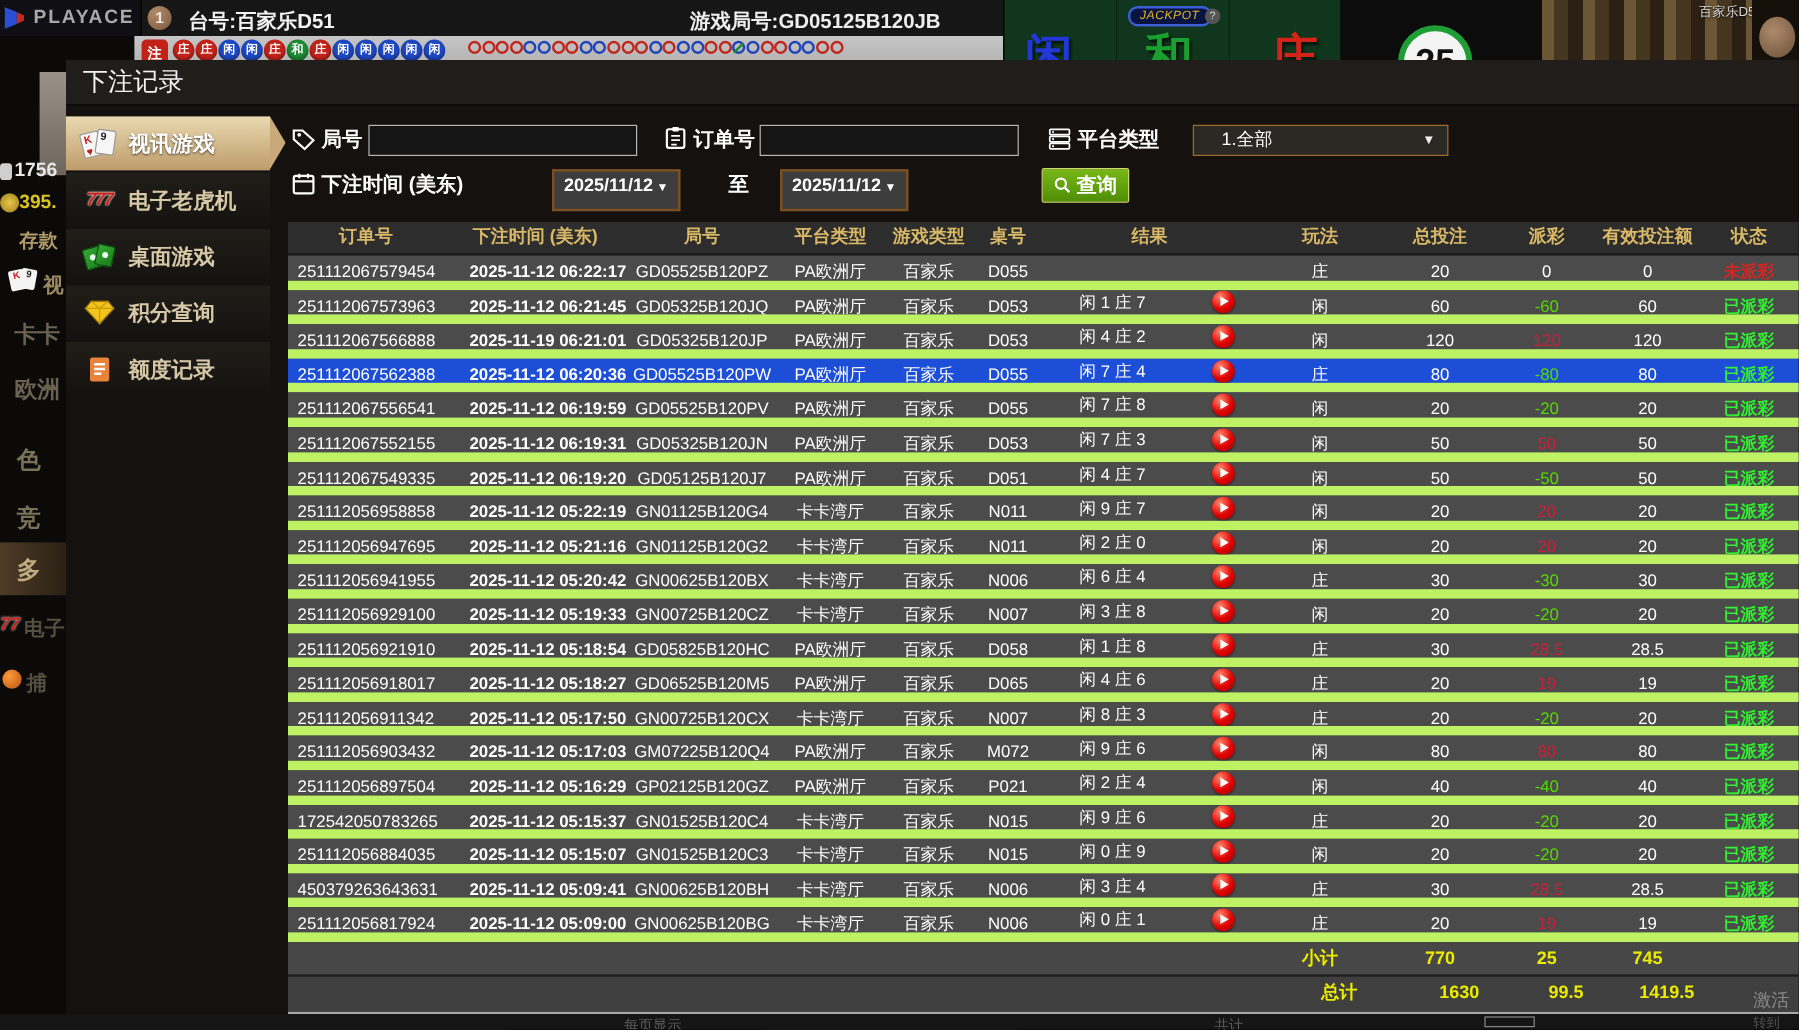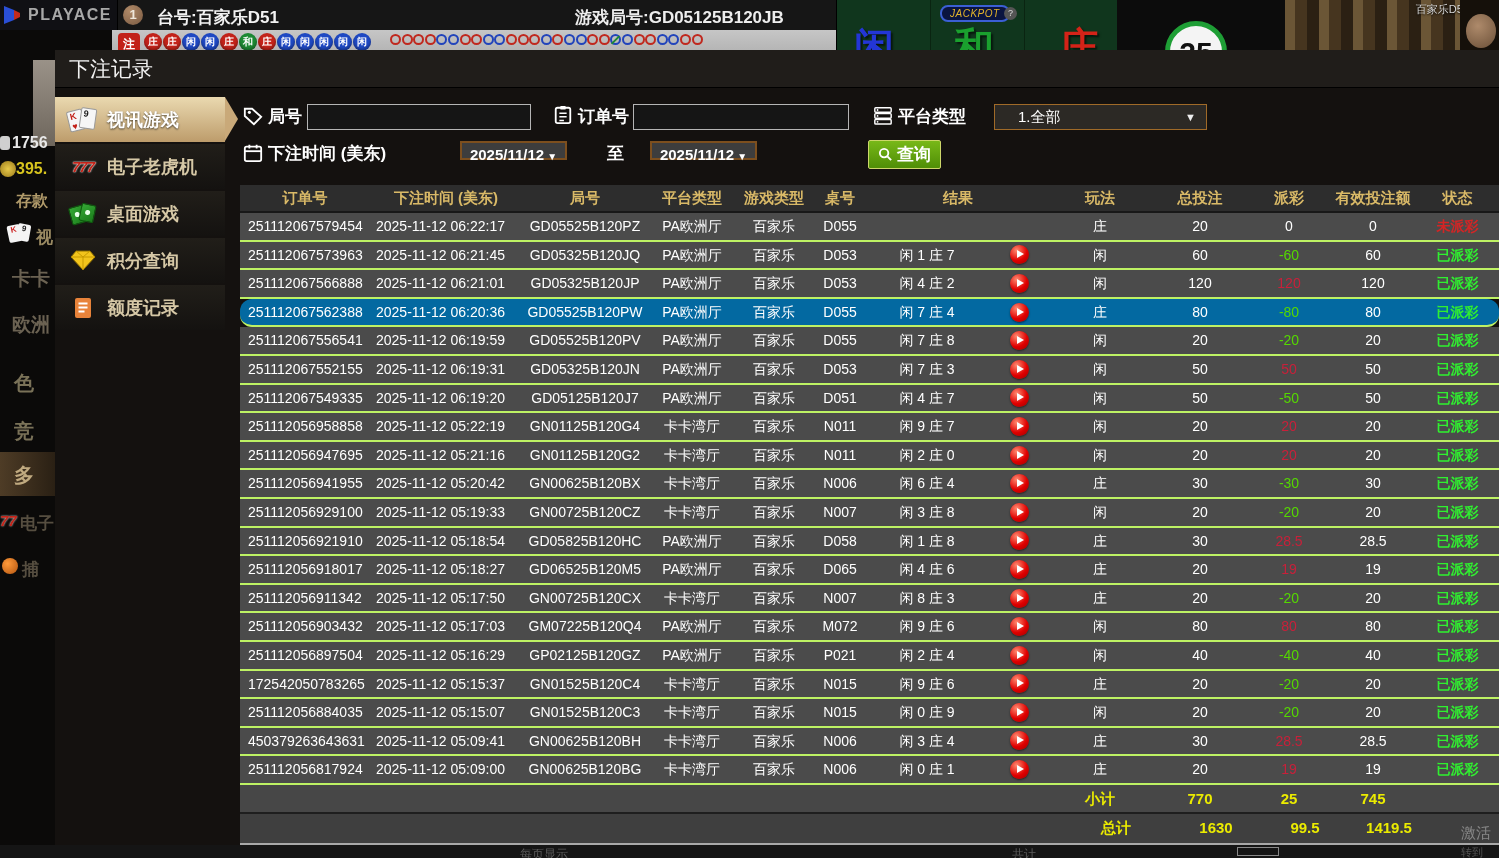--- a/index.html
+++ b/index.html
@@ -96,37 +96,37 @@
   .gset .gc::after { content:''; position:absolute; left:4px; top:5px; width:5px; height:5px; border-radius:50%; background:#eaffea; }
 
   
   .content { position:absolute; left:170px; top:38px; right:0; bottom:0; }
   .flabel { position:absolute; color:#fff; font-size:17px; font-weight:bold; }
   .ficon { position:absolute; width:20px; height:20px; }
   .finput { position:absolute; height:26px; background:#151515; border:1px solid #b5b5b5; color:#eee; font-size:14px; padding:0 6px; }
   .fselect { position:absolute; height:26px; background:#2c2925; border:1px solid #a06a28; color:#fff; font-size:15px;
     line-height:24px; padding-left:23px; cursor:pointer;margin-left:25px; }
   .fselect .arr { position:absolute; right:10px; top:0; font-size:11px; color:#eee; }
-  .dsel { position:absolute; height:19px; background:#3d3d3d; border:2px solid #7d4f1e; color:#fff; font-size:15px;
+  .dsel { position:absolute; height:35px; background:#3d3d3d; border:2px solid #7d4f1e; color:#fff; font-size:15px;
     font-weight:bold; line-height:23px; text-align:center; cursor:pointer; }
   .dsel .arr { font-size:10px; margin-left:3px; }
   .qbtn { position:absolute; height:29px; background:linear-gradient(180deg,#78b818,#4f8e06); border:1px solid #cdd76a;
     border-radius:2px; color:#fff; font-size:17px; font-weight:bold; display:flex; align-items:center; padding:0 9px; cursor:pointer; }
   .qbtn svg { margin-right:4px; }
 
   
   .btable { position:absolute; left:15px; top:97px; width:1259px; border-bottom:2px solid #a8a8a8; }
   .thead, .trow, .tfoot { display:grid; grid-template-columns:130px 152px 126px 88px 76px 56px 180px 104px 96px 82px 86px 83px; }
   .thead { height:28px; background:#2d2d2d; border-bottom:2px solid #181818; }
   .thead .th { color:#d9b967; font-size:15px; font-weight:bold; text-align:center; line-height:26px; overflow:hidden; white-space:nowrap; }
-  .trow { height:28.6px; background:#4b4b4b; border-bottom:2px solid #bef264; cursor:pointer; }
-  .trow.sel { background:#0369a1;border-radius:12px; }
+  .trow { height:28.6px; background:#4b4b4b; border-bottom:8px solid #bef264; cursor:pointer; }
+  .trow.sel { background:#1d4ed8; }
   .td { color:#fff; font-size:14px; line-height:26.6px; text-align:center; white-space:nowrap; overflow:hidden; }
   .td.l { text-align:left; padding-left:8px; }
-  .td.l2 { text-align:left; padding-left:6px; }
+  .td.l2 { text-align:right; padding-left:6px;font-weight:bold; }
   .c-result { display:flex; align-items:center; }
   .res-txt { width:118px; text-align:center; }
   .replay { position:relative; width:19px; height:19px; border-radius:50%; margin-left:24px; flex:0 0 19px;
     background:radial-gradient(circle at 35% 28%, #ff8a70, #e00000 55%, #990000); box-shadow:0 1px 2px rgba(0,0,0,.5); }
   .replay::before { content:''; position:absolute; left:7px; top:5px; border-left:7px solid #fff;
     border-top:4.5px solid transparent; border-bottom:4.5px solid transparent; }
   .pay-pos { color:#c8203a !important; } .pay-neg { color:#55d800 !important; } .pay-zero { color:#fff !important; }
   .st-ok { color:#30ef30 !important; font-weight:bold; } .st-no { color:#d42525 !important; font-weight:bold; }
   .tfoot { height:29px; }
   .tfoot.sub { background:#474747; border-bottom:2px solid #1e1e1e; }
@@ -391,21 +391,21 @@
                 <span class="replay"></span>
               </div>
               <div class="td">闲</div>
               <div class="td">60</div>
               <div class="td pay-neg">-60</div>
               <div class="td">60</div>
               <div class="td st-ok">已派彩</div>
             </div>
             <div class="trow">
               <div class="td l">251112067566888</div>
-              <div class="td l2">2025-11-12 06:21:01</div>
+              <div class="td l2">2025-11-19 06:21:01</div>
               <div class="td">GD05325B120JP</div>
               <div class="td">PA欧洲厅</div>
               <div class="td">百家乐</div>
               <div class="td">D053</div>
               <div class="td c-result">
                 <span class="res-txt">闲 4 庄 2</span>
                 <span class="replay"></span>
               </div>
               <div class="td">闲</div>
               <div class="td">120</div>

